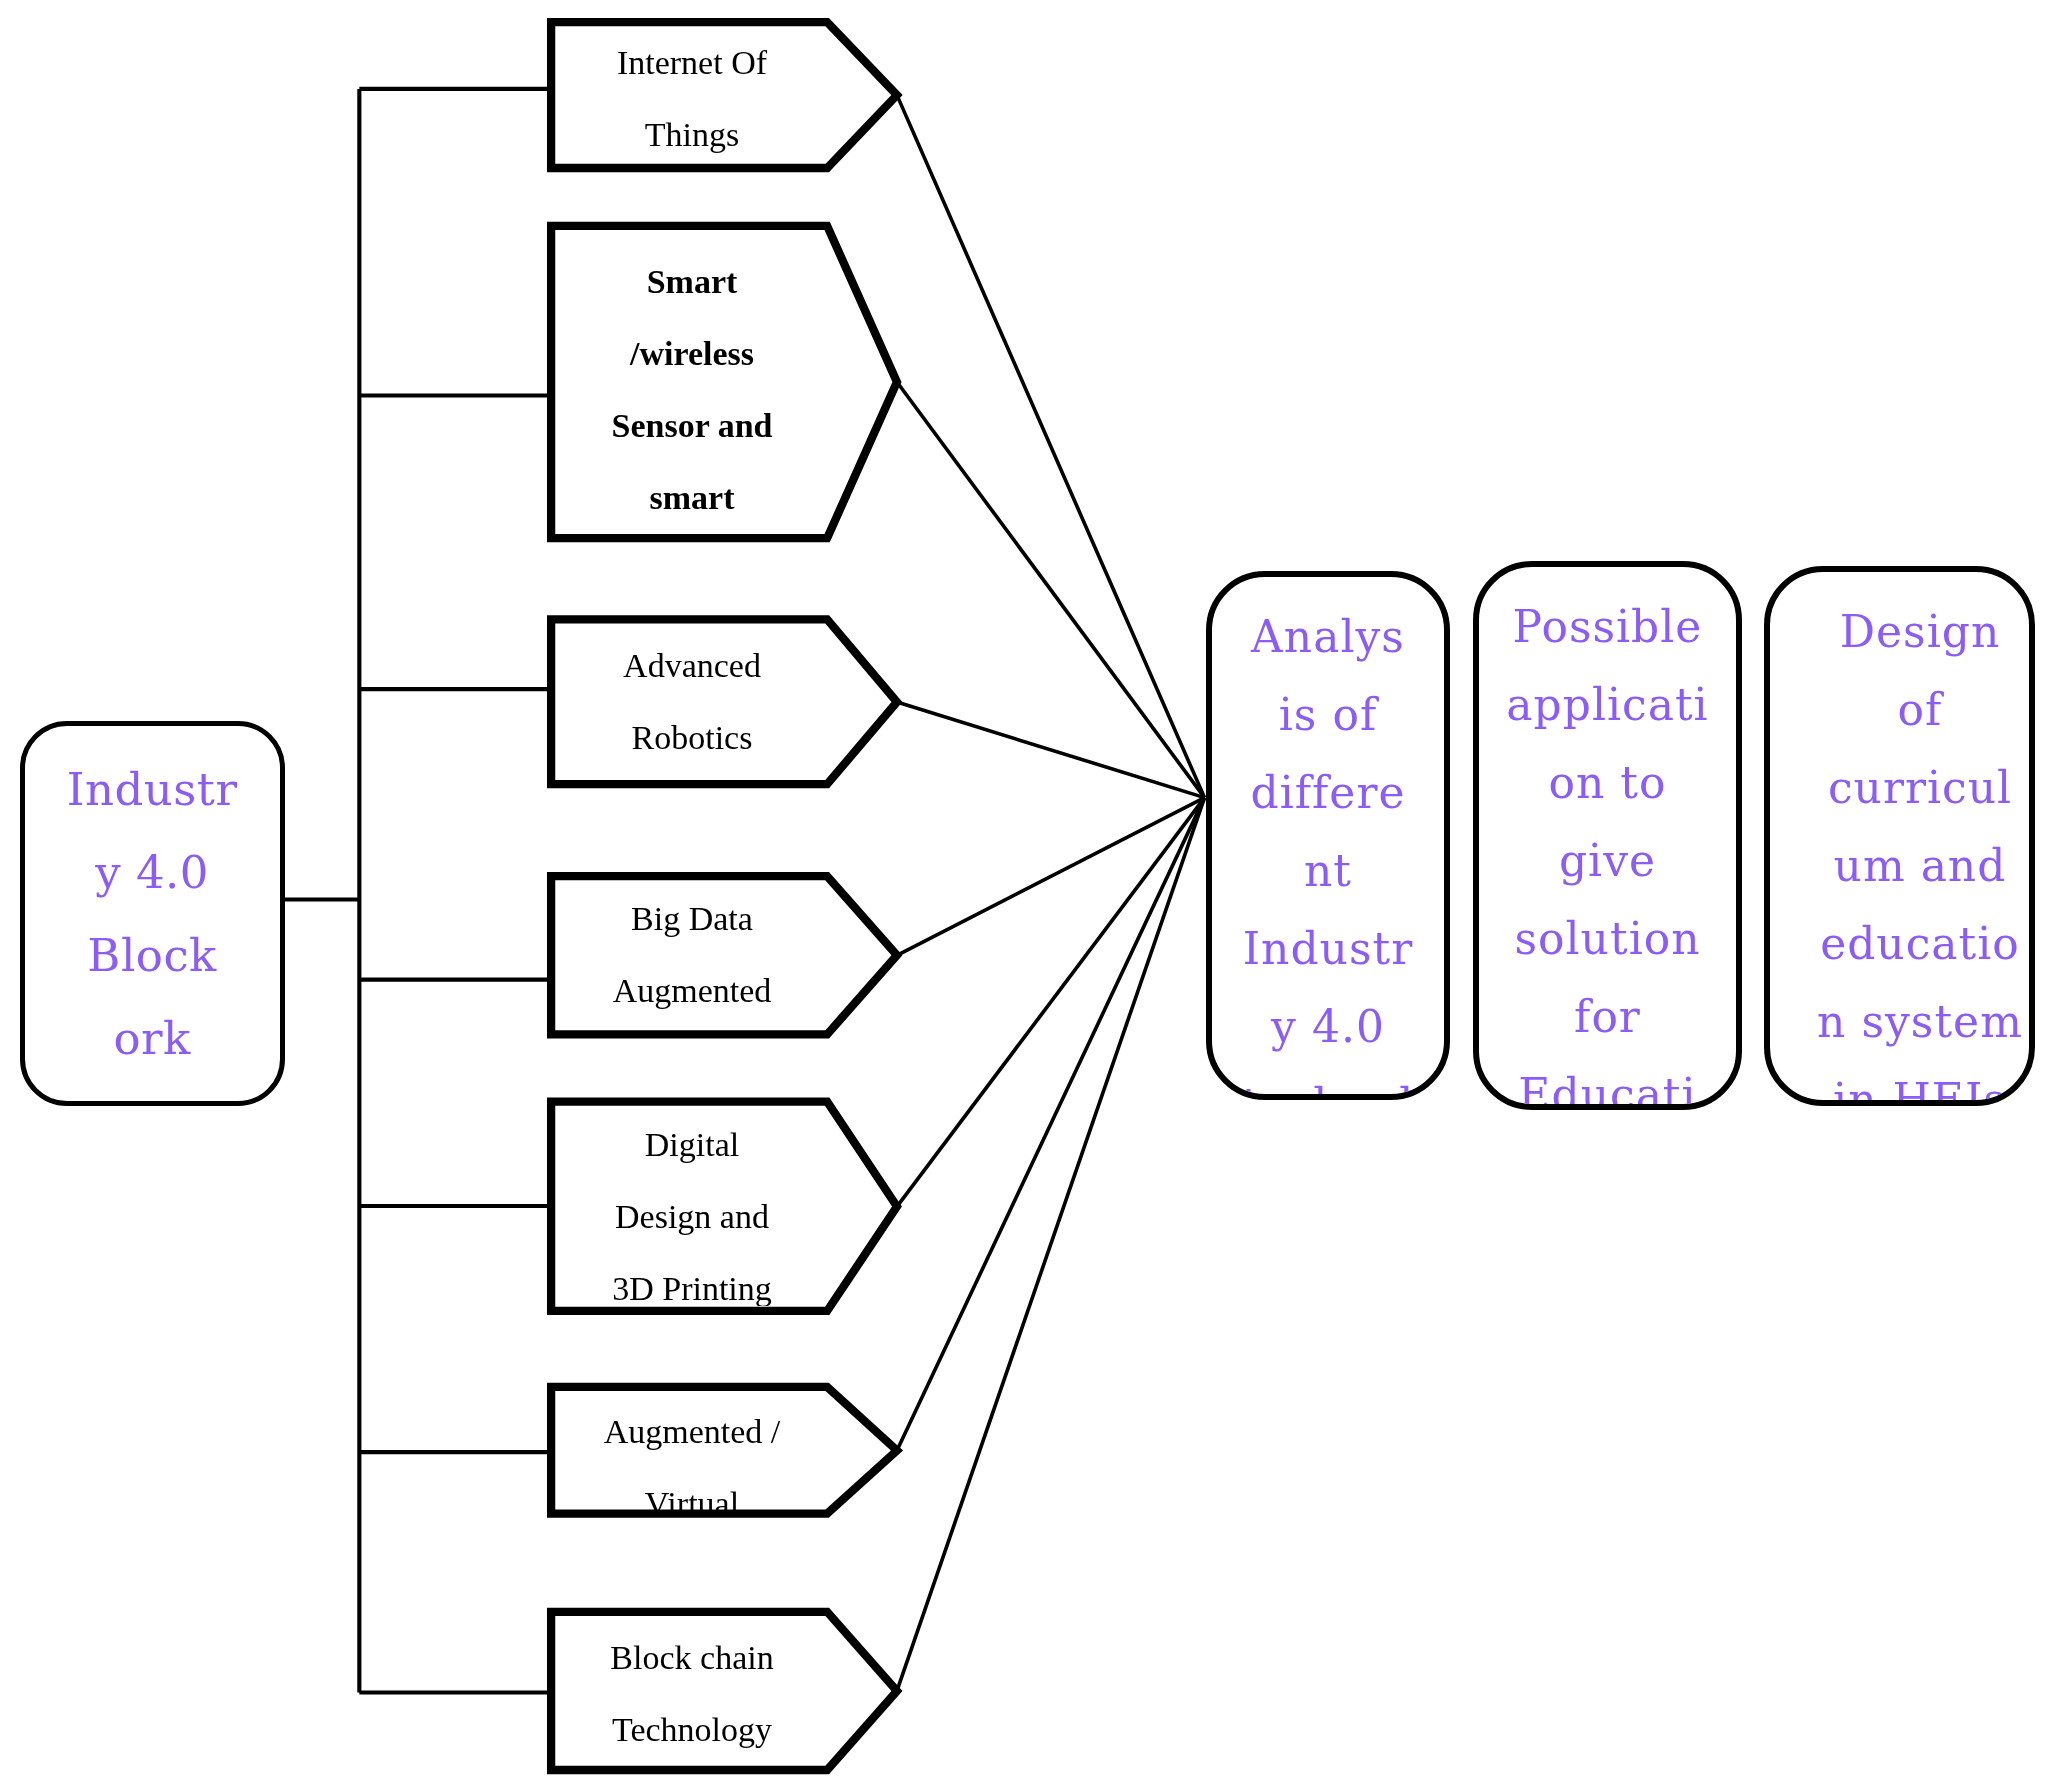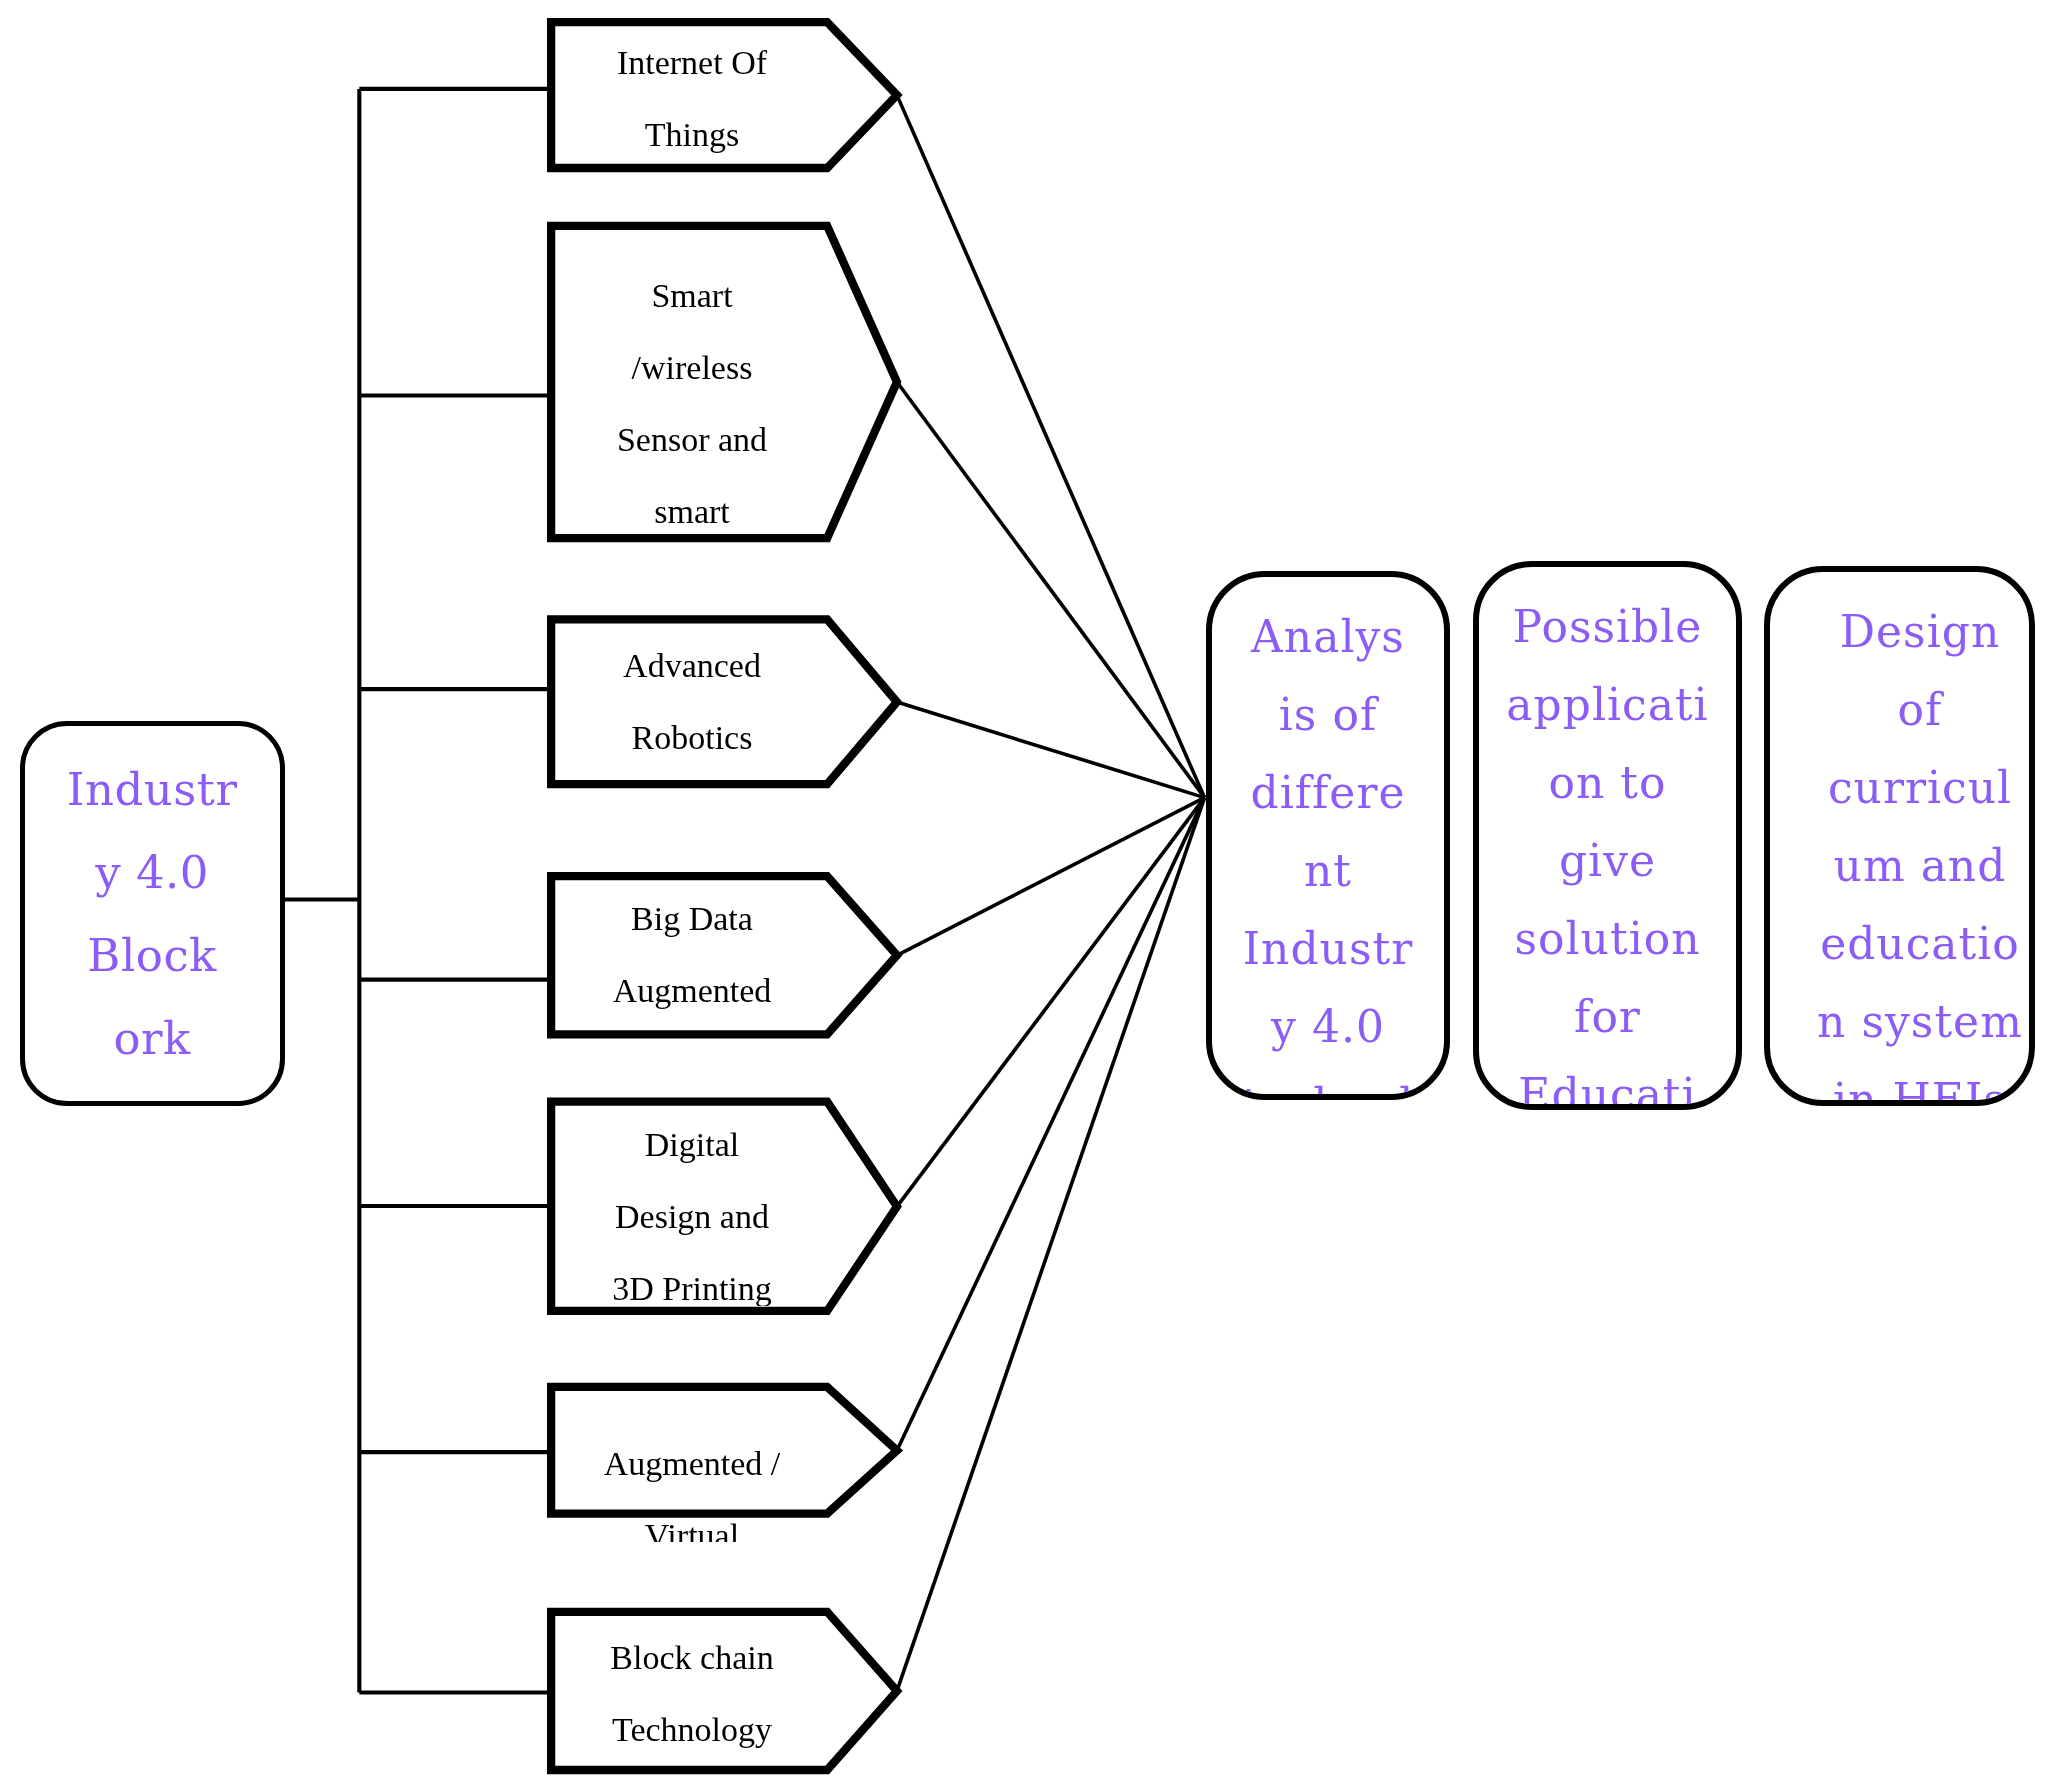--- a/index.html
+++ b/index.html
@@ -71,40 +71,40 @@
     <span class="ln">Industr</span>
     <span class="ln">y 4.0</span>
     <span class="ln">Block</span>
     <span class="ln">ork</span>
   </div>
 
   <div class="pent-text" style="top:27px;height:141px;">
     <span class="ln">Internet Of</span>
     <span class="ln">Things</span>
   </div>
-  <div class="pent-text" style="top:260px;height:284px;">
+  <div class="pent-text" style="top:246px;height:284px;font-weight:bold;">
     <span class="ln">Smart</span>
     <span class="ln">/wireless</span>
     <span class="ln">Sensor and</span>
     <span class="ln">smart</span>
   </div>
   <div class="pent-text" style="top:630px;height:155px;">
     <span class="ln">Advanced</span>
     <span class="ln">Robotics</span>
   </div>
   <div class="pent-text" style="top:883px;height:151px;">
     <span class="ln">Big Data</span>
     <span class="ln">Augmented</span>
   </div>
   <div class="pent-text" style="top:1109px;height:197px;">
     <span class="ln">Digital</span>
     <span class="ln">Design and</span>
     <span class="ln">3D Printing</span>
   </div>
-  <div class="pent-text" style="top:1396px;height:114px;margin-top:32px;">
+  <div class="pent-text" style="top:1396px;height:114px;">
     <span class="ln">Augmented /</span>
     <span class="ln">Virtual</span>
   </div>
   <div class="pent-text" style="top:1622px;height:144px;">
     <span class="ln">Block chain</span>
     <span class="ln">Technology</span>
   </div>
 
   <div class="rbox pad40" style="left:1206px;top:571px;width:244px;height:529px;">
     <span class="ln">Analys</span>

